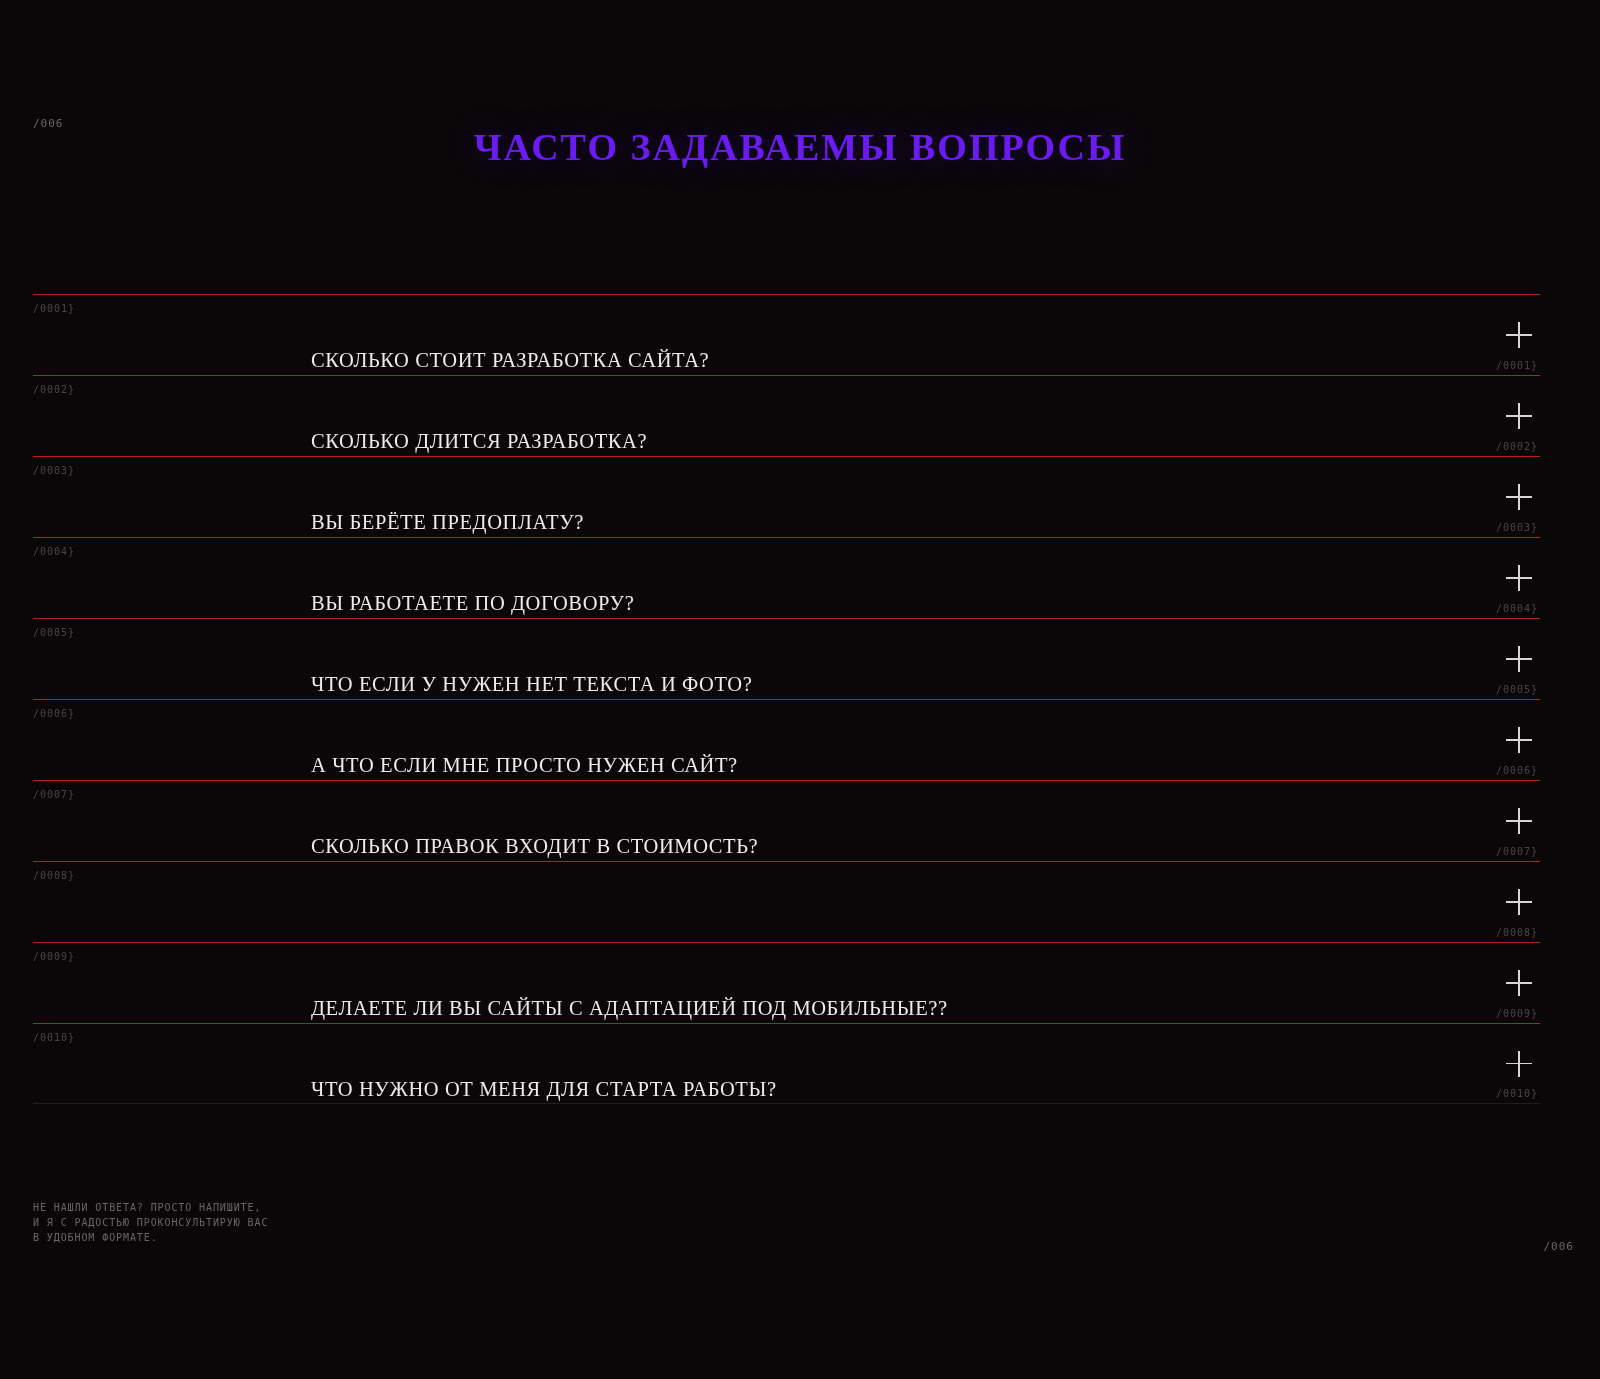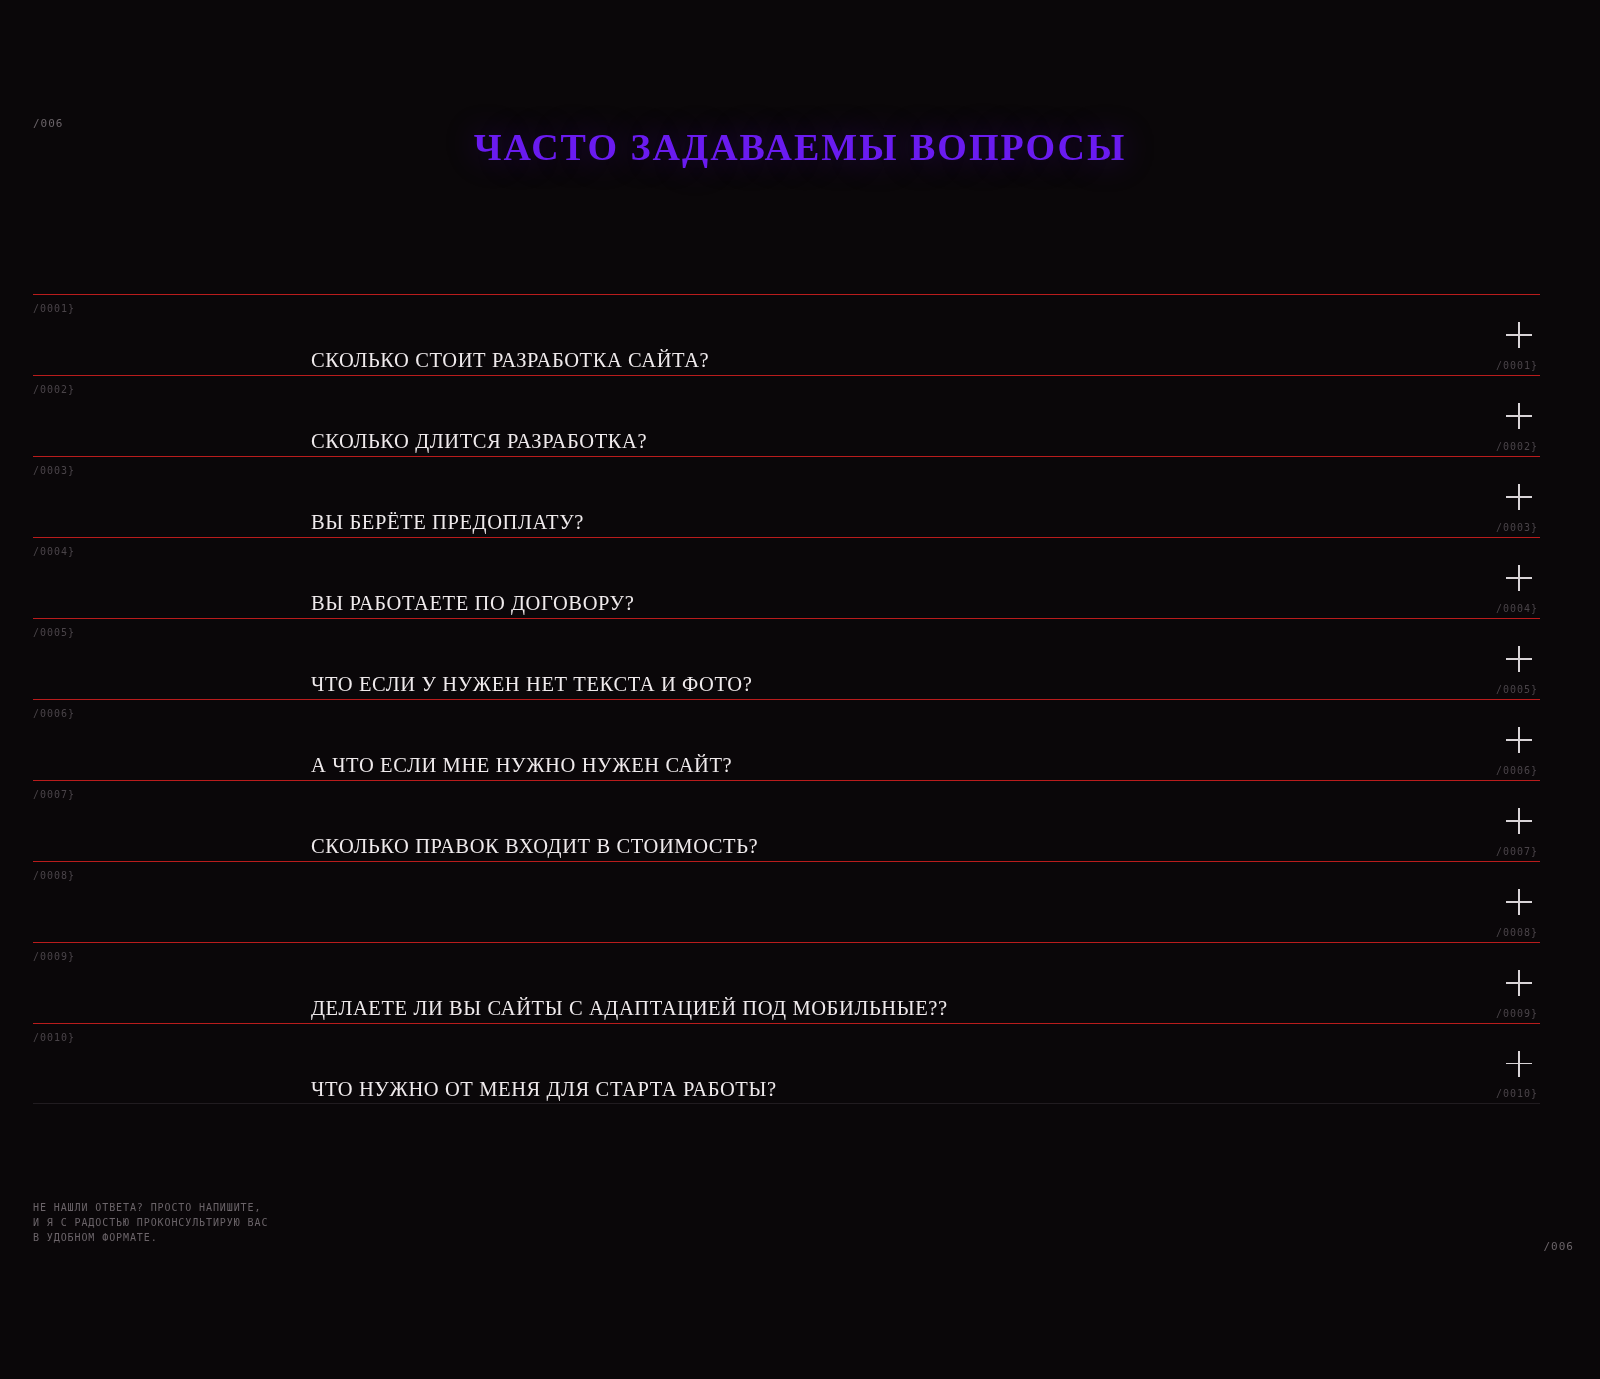--- a/index.html
+++ b/index.html
@@ -169,21 +169,21 @@
 
   <div class="faq-row">
     <span class="row-index-left">/0005}</span>
     <span class="row-question">ЧТО ЕСЛИ У НУЖЕН НЕТ ТЕКСТА И ФОТО?</span>
     <span class="row-plus"></span>
     <span class="row-index-right">/0005}</span>
   </div>
 
   <div class="faq-row">
     <span class="row-index-left">/0006}</span>
-    <span class="row-question">А ЧТО ЕСЛИ МНЕ НУЖНО НУЖЕН САЙТ?</span>
+    <span class="row-question">А ЧТО ЕСЛИ МНЕ ПРОСТО НУЖЕН САЙТ?</span>
     <span class="row-plus"></span>
     <span class="row-index-right">/0006}</span>
   </div>
 
   <div class="faq-row">
     <span class="row-index-left">/0007}</span>
     <span class="row-question">СКОЛЬКО ПРАВОК ВХОДИТ В СТОИМОСТЬ?</span>
     <span class="row-plus"></span>
     <span class="row-index-right">/0007}</span>
   </div>

